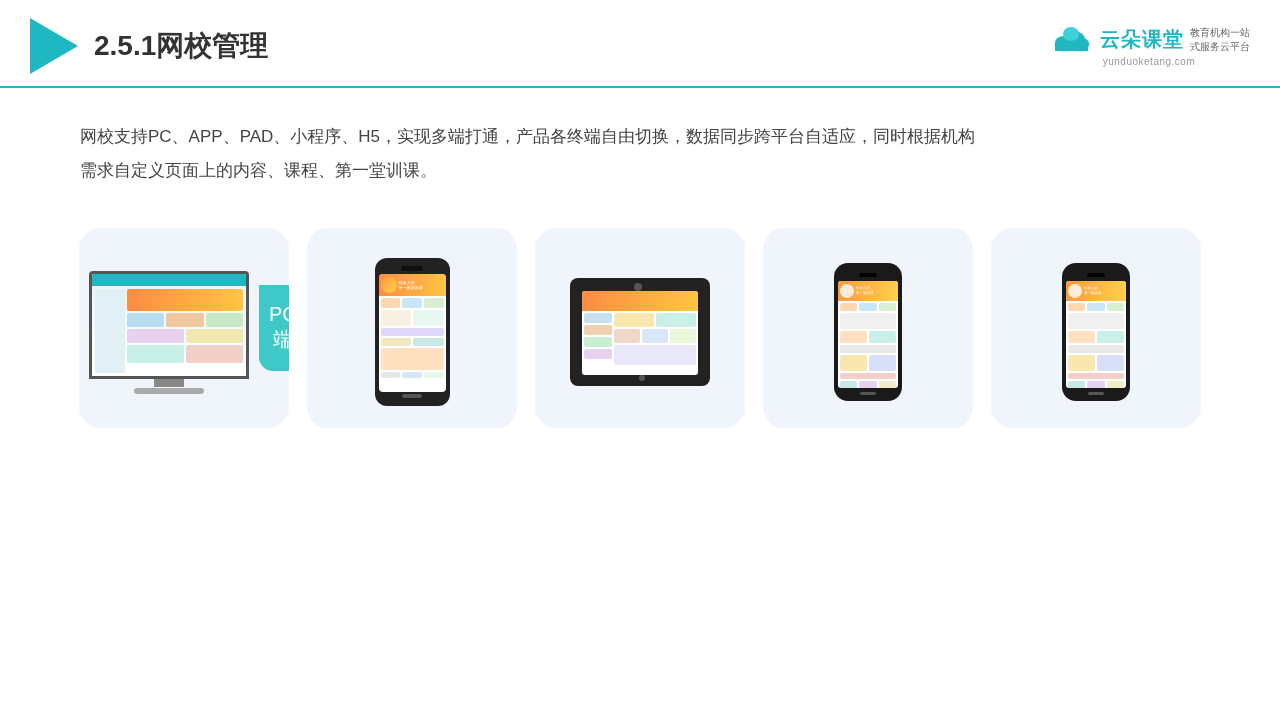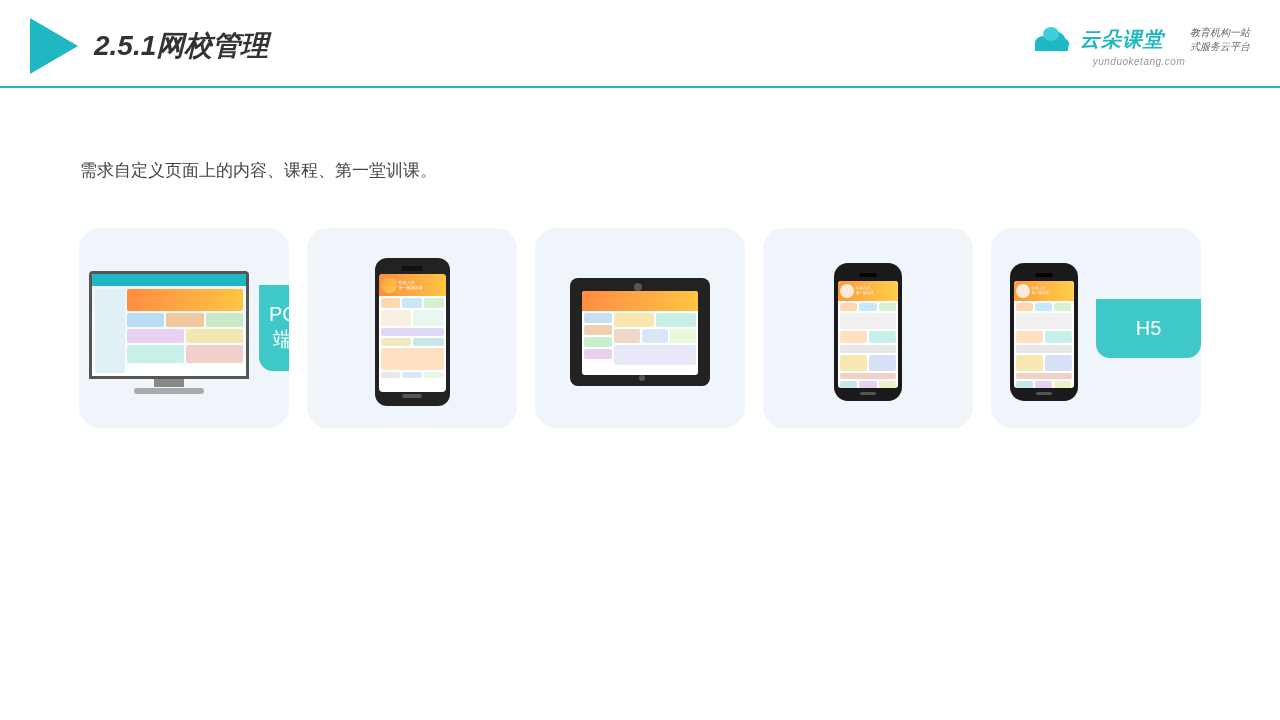--- a/index.html
+++ b/index.html
@@ -12,21 +12,20 @@
       position: relative;
     }
 
     
     .header {
       display: flex;
       align-items: center;
       justify-content: space-between;
       padding: 18px 30px 12px 30px;
       border-bottom: 2px solid #1fb8c2;
-      font-style: italic;
     }
     .header-left {
       display: flex;
       align-items: center;
       gap: 16px;
     }
     .logo-triangle {
       width: 0;
       height: 0;
       border-top: 28px solid transparent;
@@ -62,21 +61,20 @@
     .logo-url {
       font-size: 10px;
       color: #999;
       letter-spacing: 0.5px;
     }
     .logo-tagline {
       font-size: 10px;
       color: #666;
       text-align: center;
       line-height: 1.4;
-      margin-left: 20px;
     }
 
     
     .description {
       padding: 32px 80px 10px 80px;
       font-size: 17px;
       color: #444;
       line-height: 2;
     }
 
@@ -350,21 +348,21 @@
       </svg>
       <span class="logo-name">云朵课堂</span>
       <span class="logo-tagline" style="font-size:10px;color:#666;line-height:1.4;white-space:pre-line;">教育机构一站
 式服务云平台</span>
     </div>
     <span class="logo-url">yunduoketang.com</span>
   </div>
 </div>
 
 <div class="description">
-  <br>
+  <span>网校支持PC、APP、PAD、小程序、H5，实现多端打通，产品各终端自由切换，数据同步跨平台自适应，同时根据机构</span><br>
   <span>需求自定义页面上的内容、课程、第一堂训课。</span>
 </div>
 
 <div class="cards-container">
 
   <div class="card">
     <div class="card-image-area">
       <div class="pc-mock">
         <div class="pc-screen">
           <div class="pc-screen-content">
@@ -543,16 +541,15 @@
             <div style="display:flex;gap:2px;">
               <div style="flex:1;height:8px;border-radius:2px;background:#c8e8e8;"></div>
               <div style="flex:1;height:8px;border-radius:2px;background:#e8d0f0;"></div>
               <div style="flex:1;height:8px;border-radius:2px;background:#f0f0c8;"></div>
             </div>
           </div>
         </div>
         <div class="mini-phone-home"></div>
       </div>
     </div>
-    <div class="card-label">H5</div>
   </div>
 
 </div>
 
 </body></html>

